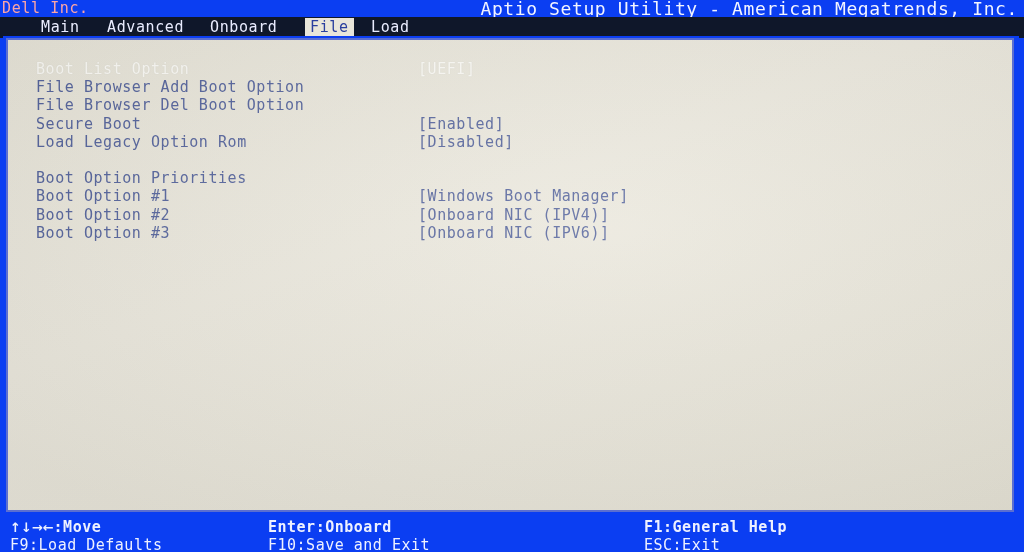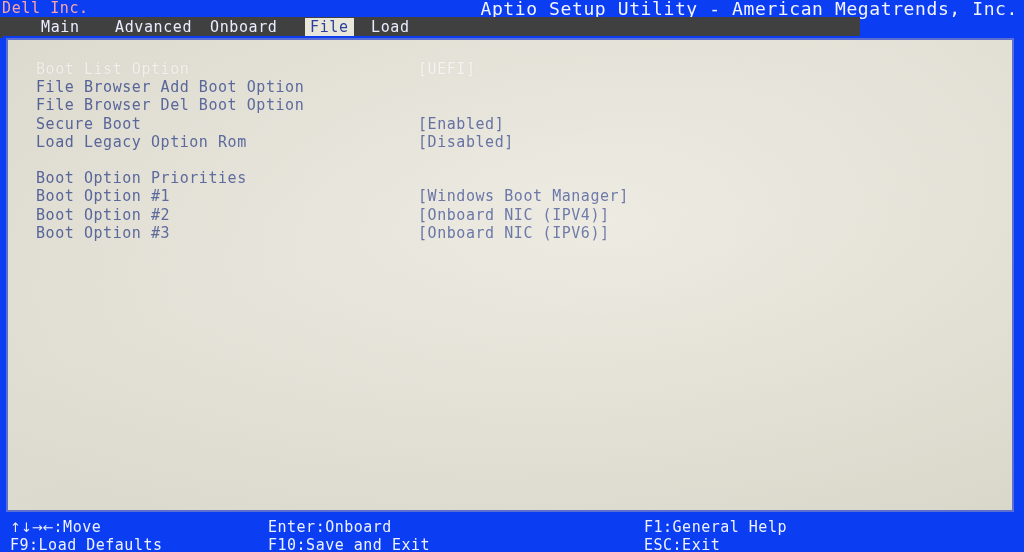--- a/index.html
+++ b/index.html
@@ -41,23 +41,23 @@
     line-height: 17px;
     letter-spacing: 0.6px;
     color: #f2f4ff;
     white-space: pre;
   }
 
   
   .tab-row {
     position: absolute;
     left: 0; top: 17px;
-    width: 860px;
+    width: 1024px;
     height: 21px;
-    background: #404040;
+    background: #0f172a;
     white-space: nowrap;
   }
   .tab {
     position: absolute;
     top: 1px;
     font-size: 15px;
     line-height: 19px;
     letter-spacing: 0.6px;
     color: #e9ecff;
     padding: 0 5px;
@@ -156,42 +156,42 @@
     position: absolute;
     font-size: 15px;
     line-height: 18px;
     letter-spacing: 0.5px;
     color: #eef1ff;
     white-space: pre;
   }
   .fc1 { left: 10px; }
   .fc2 { left: 268px; }
   .fc3 { left: 612px; margin-left: 32px; }
-  .fr1 { top: 2px; }
+  .fr1 { top: 2px; font-weight: bold; }
   .fr2 { top: 20px; }
 
   .arrow-glyphs {
     font-family: "DejaVu Sans", sans-serif;
     font-size: 13px;
     letter-spacing: 0px;
   }
 </style>
 </head>
 <body>
 
 <div id="screen">
 
   <div class="header-bar">
     <div class="vendor">Dell Inc.</div>
     <div class="utility-title">Aptio Setup Utility - American Megatrends, Inc.</div>
   </div>
 
   <div class="tab-row" id="tab-row">
       <div class="tab" style="left: 36px;">Main</div>
-      <div class="tab" style="left: 110px;">Advanced</div>
+      <div class="tab" style="left: 102px;">Advanced</div>
       <div class="tab" style="left: 205px;">Onboard</div>
       <div class="tab active" style="left: 305px;">File</div>
       <div class="tab" style="left: 366px;">Load</div>
     </div>
 
   <div class="panel-outer">
     <div class="panel-border">
       <div class="panel-inner">
         <div class="rows" id="rows">
             <div class="row selected" style="top: 20px;">

